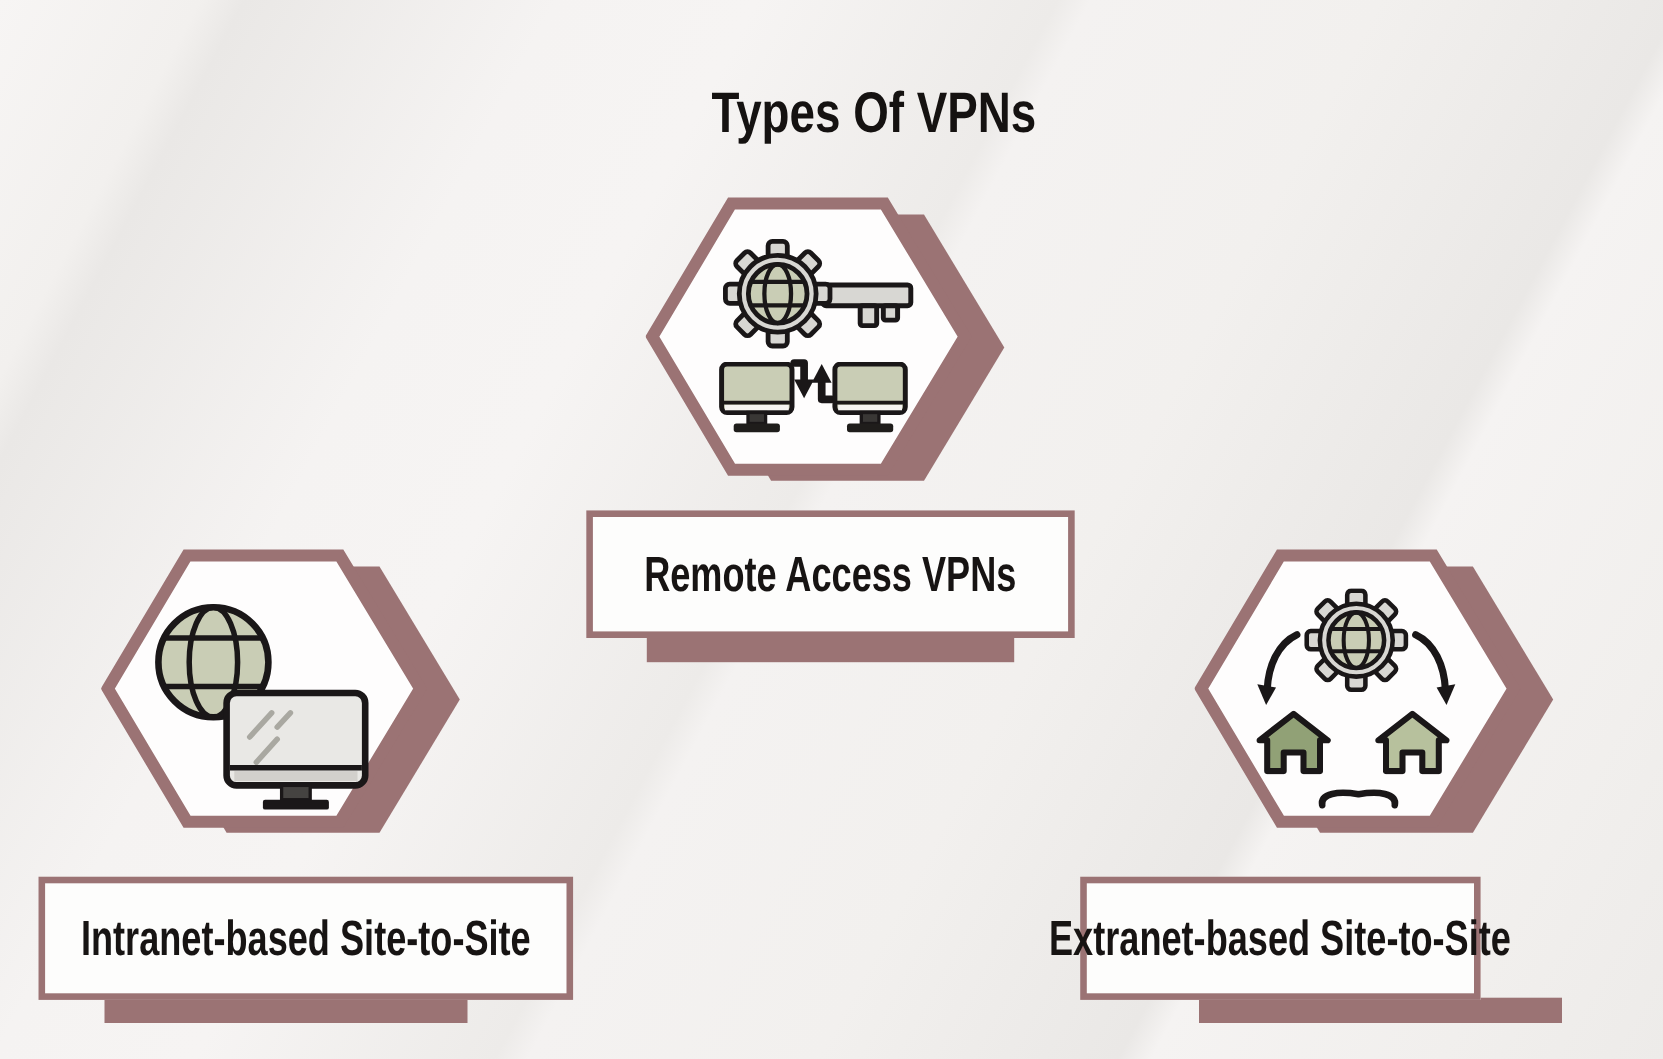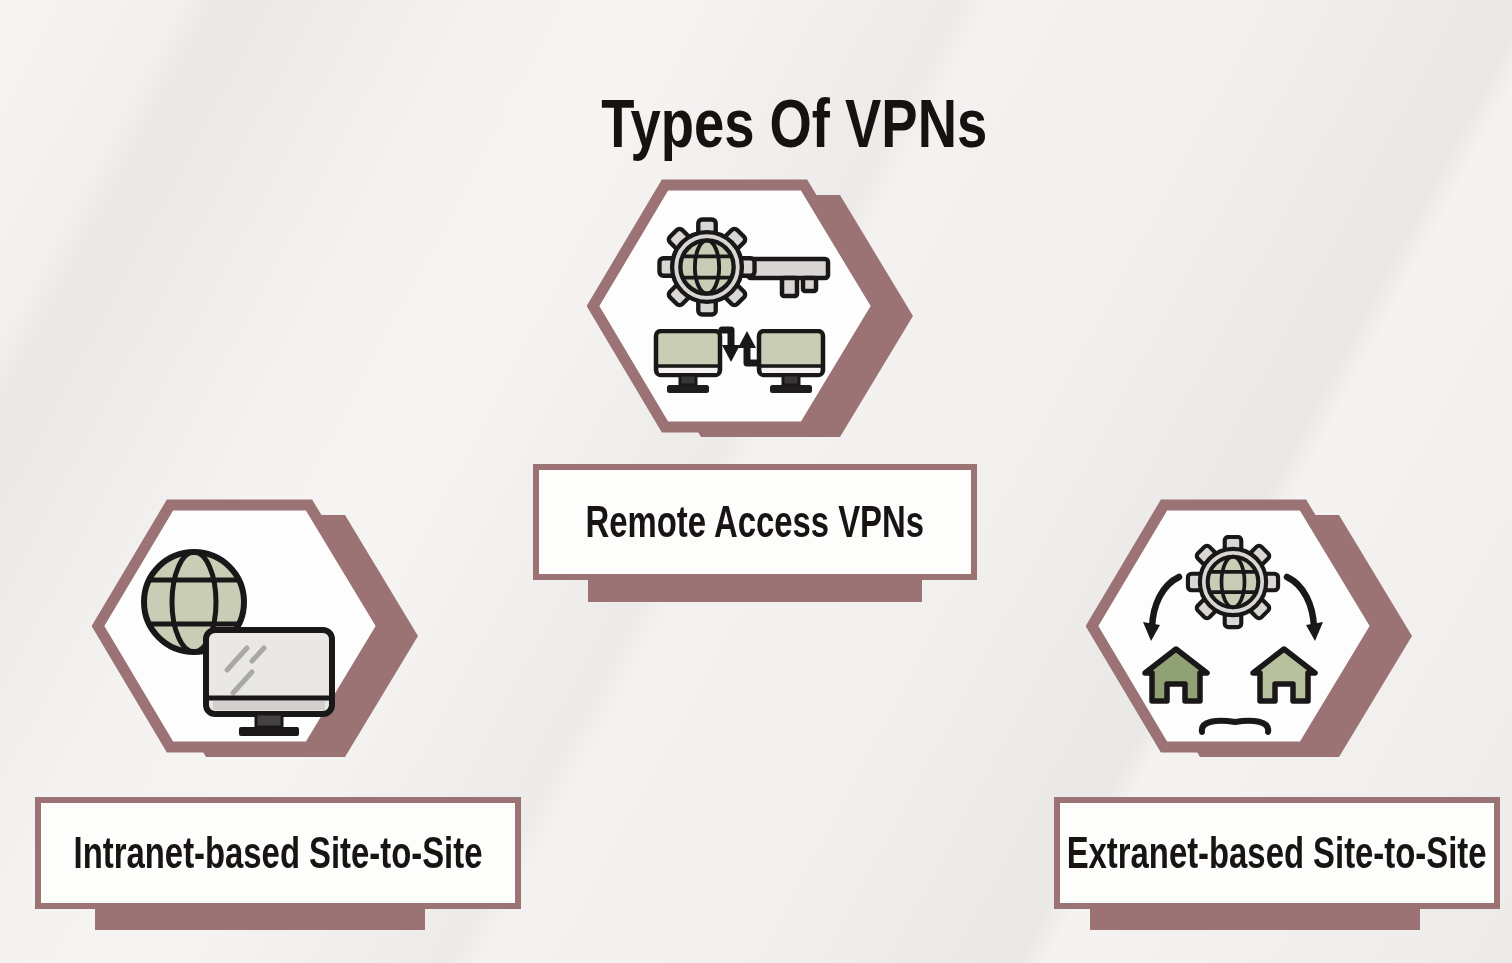--- a/index.html
+++ b/index.html
@@ -12,21 +12,21 @@
     background:
       linear-gradient(118deg,
         #f7f5f4 0%, #f2f0ee 9%, #eae8e6 11%,
         #f5f3f2 25%, #f6f4f3 34%, #edebe9 47.5%,
         #f4f2f1 49%, #f2f0ee 62%, #eae8e6 75.5%,
         #f5f3f2 77%, #f1efed 90%, #edebe9 100%);
   }
   .page-title{
     position:absolute;left:0;top:38px;width:100%;
     text-align:center;
-    font-size:68px;font-weight:bold;color:#151211;
+    font-size:52px;font-weight:bold;color:#151211;
     letter-spacing:0px;
   }
   .page-title span{
     display:inline-block;
     transform:translateX(38px) scaleX(0.8);
   }
   .hex-svg{position:absolute;}
   .hex-remote   {left:587px;top:178px;width:336px;height:270px;}
   .hex-intranet {left:92px; top:498px;width:336px;height:270px;}
   .hex-extranet {left:1086px;top:498px;width:336px;height:270px;}
@@ -44,21 +44,21 @@
     z-index:2;
   }
   .label-box span{display:inline-block;transform:scaleX(0.73);white-space:nowrap;}
   .label-shadow{
     position:absolute;background:#9b7374;z-index:1;
   }
   .lb-remote  {left:533px; top:464px;width:444px;height:116px;}
   .ls-remote  {left:588px; top:578px;width:334px;height:24px;}
   .lb-intranet{left:35px;  top:797px;width:486px;height:112px;}
   .ls-intranet{left:95px;  top:907px;width:330px;height:23px;}
-  .lb-extranet{left:1054px;top:797px;width:446px;height:112px;}
+  .lb-extranet{left:982px;top:797px;width:364px;height:112px;}
   .ls-extranet{left:1090px;top:907px;width:330px;height:23px;}
 </style>
 </head>
 <body>
 
 <svg width="0" height="0" style="position:absolute" aria-hidden="true">
   <defs>
     <symbol id="sym-hex" viewBox="0 0 336 270">
       <path transform="translate(36,10)" d="M 6,128 L 78,7 L 217,7 L 290,128 L 217,249 L 78,249 Z" fill="#9b7374"></path>
       <path d="M 6,128 L 78,7 L 217,7 L 290,128 L 217,249 L 78,249 Z" fill="#fefdfd" stroke="#9b7374" stroke-width="11" stroke-linejoin="miter"></path>

